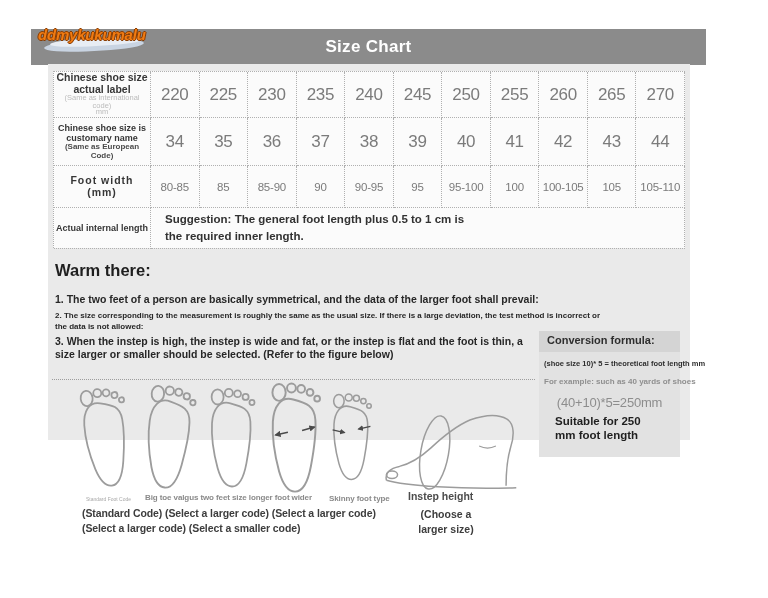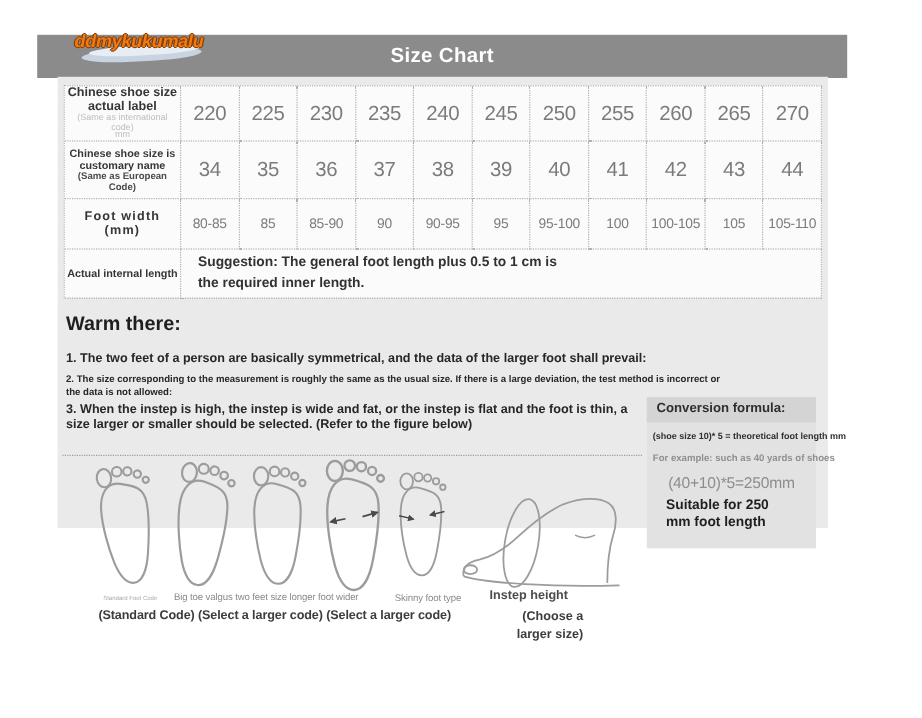--- a/index.html
+++ b/index.html
@@ -4,21 +4,21 @@
 <style>
   * { margin:0; padding:0; box-sizing:border-box; }
   html,body { background:#ffffff; }
   body { font-family:"Liberation Sans", sans-serif; }
   .page { position:relative; width:768px; height:598px; background:#ffffff; overflow:hidden; }
 
   
   .topbar { position:absolute; left:31px; top:29px; width:675px; height:36px; background:#8b8b8b; }
   .topbar-title { position:absolute; inset:0; text-align:center; line-height:36px;
                   font-size:17px; font-weight:bold; color:#ffffff; letter-spacing:.3px; }
-  .logo-wrap { position:absolute; left:36px; top:24px; z-index:3; width:130px; height:30px;margin-left:24px; }
+  .logo-wrap { position:absolute; left:36px; top:24px; z-index:3; width:130px; height:30px; }
   .logo-swoosh { position:absolute; left:8px; top:16px; width:100px; height:11px;
                  background:#c9d4e2; border-radius:50% / 60%; transform:rotate(-3deg); }
   .logo-swoosh2 { position:absolute; left:14px; top:14px; width:92px; height:8px;
                   background:#e8edf4; border-radius:50% / 60%; transform:rotate(-3deg); }
   .logo-text { position:absolute; left:2px; top:2px; font-size:15px; font-style:italic; font-weight:bold;
                color:#f07b12; letter-spacing:-0.2px;
                text-shadow:-1px 0 0 #8a3c00, 1px 0 0 #8a3c00, 0 -1px 0 #8a3c00, 0 1px 0 #8a3c00; }
 
   
   .panel { position:absolute; left:48px; top:64px; width:642px; height:376px; background:#eaeaea; }
@@ -59,28 +59,28 @@
                 color:#2e2e2e; line-height:1.25; width:141px; }
   .conv-formula { margin:7px 0 0 5px; font-size:7.5px; font-weight:bold; color:#2e2e2e; white-space:nowrap; }
   .conv-example { margin:9px 0 0 5px; font-size:8px; font-weight:bold; color:#8f8f8f; white-space:nowrap; }
   .conv-calc { margin-top:9px; text-align:center; font-size:13px; color:#8d8d8d; letter-spacing:-0.2px; }
   .conv-result { margin-top:4px; padding:0 16px; text-align:left; font-size:11.5px; font-weight:bold;
                  color:#1f1f1f; line-height:1.25; }
 
   
   .foot-svg { position:absolute; }
   .cap-tiny { position:absolute; left:38px; top:432px; font-size:5px; color:#a8a8a8; white-space:nowrap; }
-  .cap-gray { position:absolute; font-size:8px; font-weight:normal; color:#8a8a8a; white-space:nowrap; letter-spacing:-0.1px; }
+  .cap-gray { position:absolute; font-size:8px; font-weight:bold; color:#8a8a8a; white-space:nowrap; letter-spacing:-0.1px; }
   .cap-valgus { left:97px; top:429px; }
   .cap-skinny { left:281px; top:430px; }
   .cap-instep { position:absolute; left:360px; top:426px; font-size:10.5px; font-weight:bold; color:#4c4c4c; white-space:nowrap; }
   .advice { position:absolute; font-size:10.5px; font-weight:bold; color:#3d3d3d; white-space:nowrap; letter-spacing:-0.1px; }
   .advice1 { left:34px; top:443px; }
   .advice2 { left:34px; top:458px; }
-  .advice-instep { position:absolute; left:358px; top:443px; width:80px; text-align:right;
+  .advice-instep { position:absolute; left:358px; top:443px; width:80px; text-align:center;
                    font-size:10.5px; font-weight:bold; color:#3d3d3d; line-height:1.4; }
 </style>
 </head>
 <body>
 
 <div class="page">
 
   <svg width="0" height="0" style="position:absolute" aria-hidden="true">
     <defs>
       <g id="footprint" fill="none" stroke="#9c9c9c" stroke-width="2.2">
@@ -183,16 +183,17 @@
         <ellipse cx="62" cy="62" rx="15" ry="40" transform="rotate(10 62 62)"></ellipse>
         <path d="M110 55 C116 58 122 58 128 55" stroke-width="1.2"></path>
       </g>
     </svg>
 
     <div class="cap-tiny">Standard Foot Code</div>
     <div class="cap-gray cap-valgus">Big toe valgus two feet size longer foot wider</div>
     <div class="cap-gray cap-skinny">Skinny foot type</div>
     <div class="cap-instep">Instep height</div>
     <div class="advice advice1">(Standard Code) (Select a larger code) (Select a larger code)</div>
+    <div class="advice advice2">(Select a larger code) (Select a smaller code)</div>
     <div class="advice-instep">(Choose a larger size)</div>
 
   </div>
 </div>
 
 </body></html>

